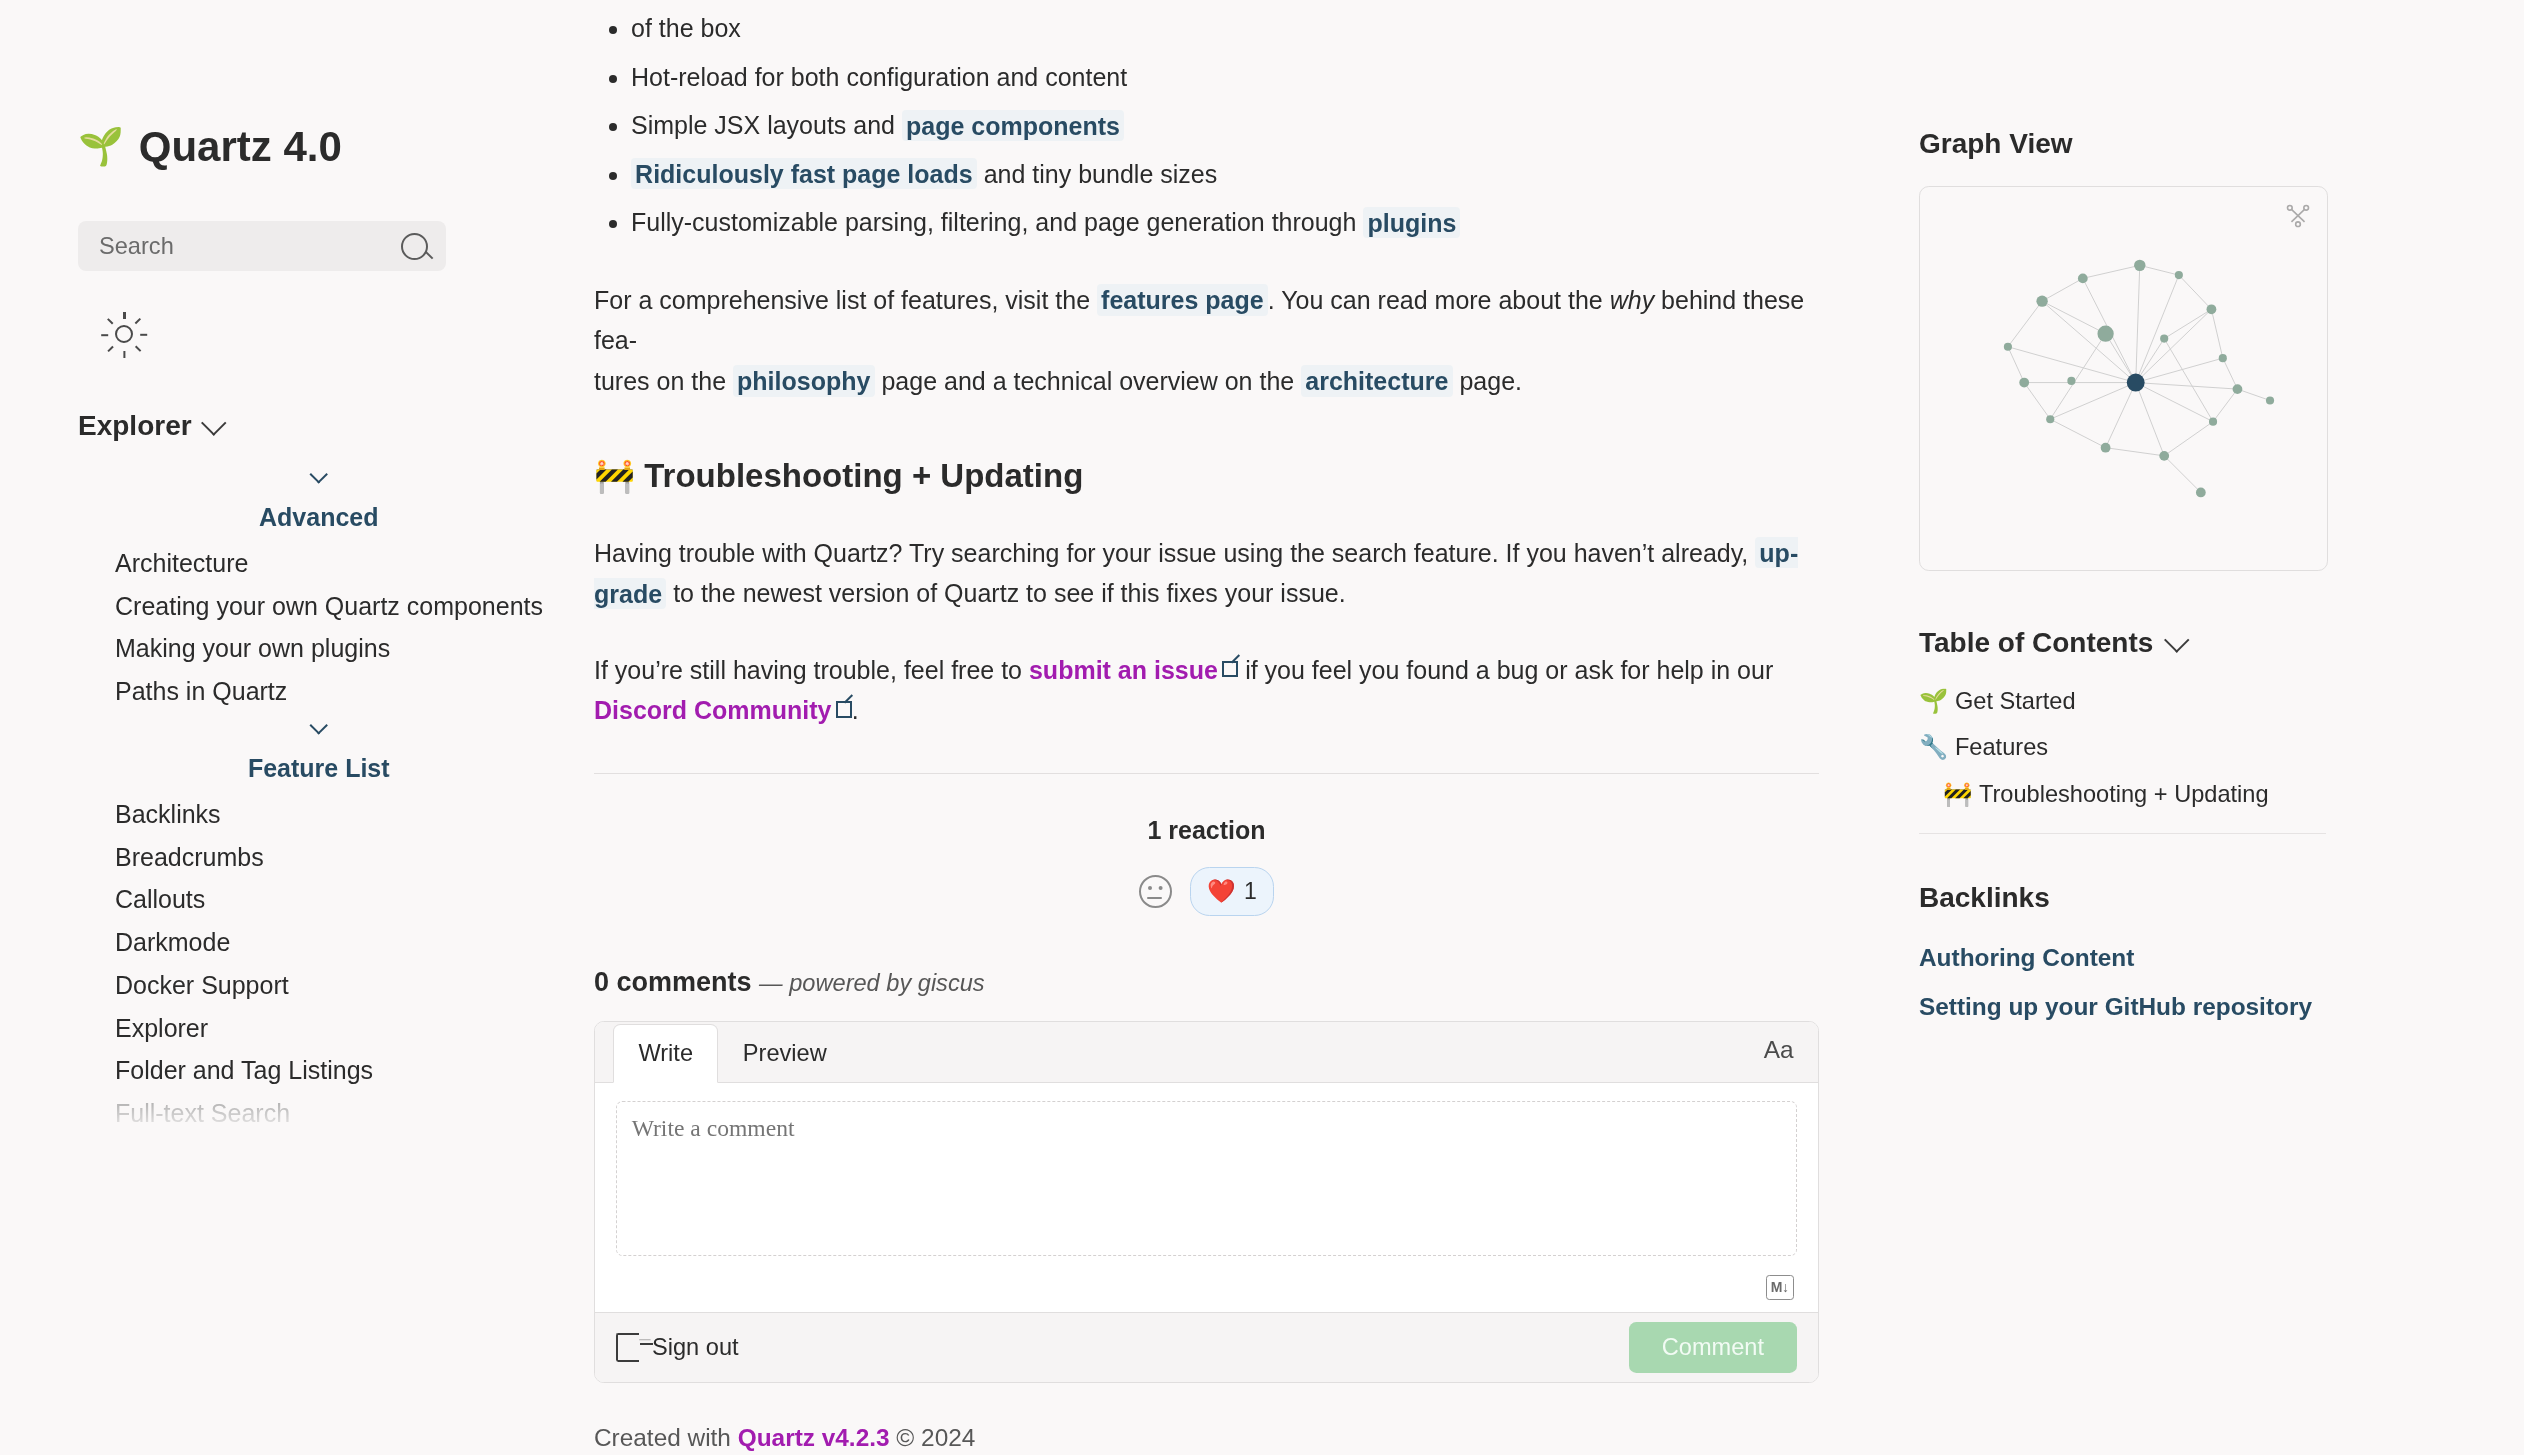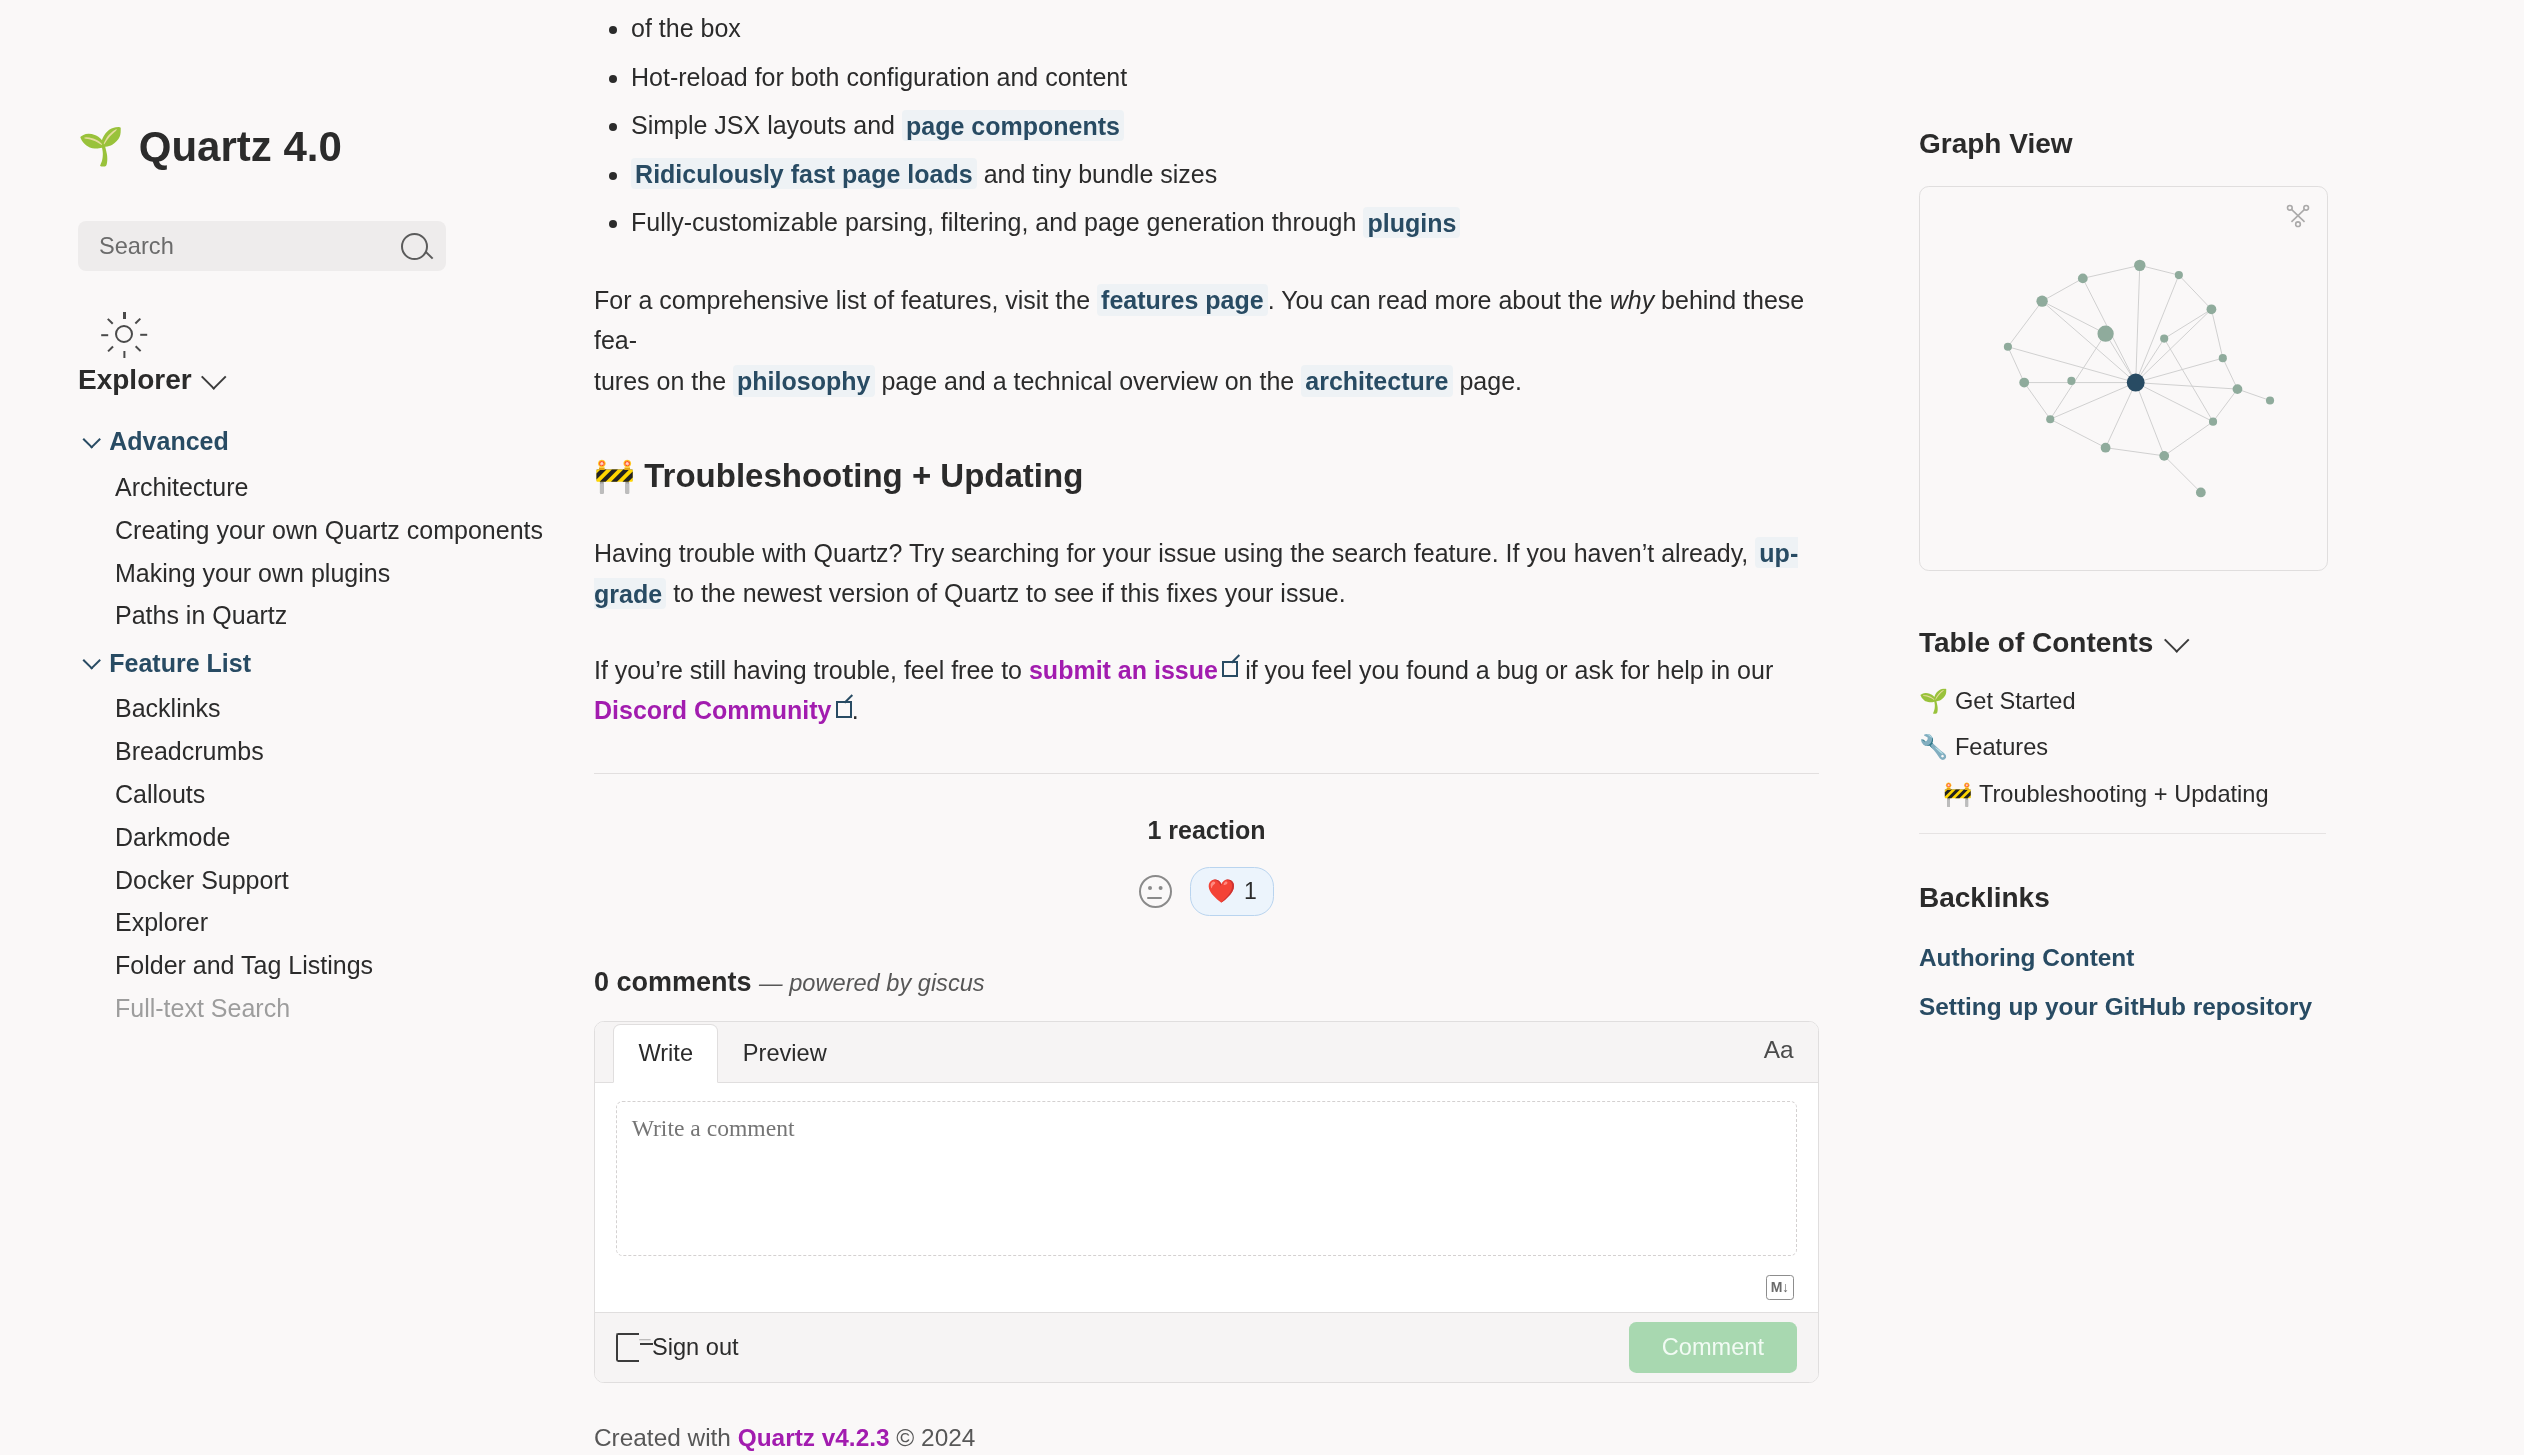--- a/index.html
+++ b/index.html
@@ -82,20 +82,21 @@
   }
   #darkmode-toggle .ray {
     position: absolute;
     left: 21px; top: 0px;
     width: 2.4px; height: 7.3px;
     background: #4a4a4a;
     transform-origin: 1.2px 23px;
   }
 
   #explorer {
+    margin-top: 46px;
   }
   #explorer-header {
     display: flex;
     align-items: center;
     gap: 13px;
     font-size: 28px;
     font-weight: bold;
     color: #2b2b2b;
     margin-bottom: 21px;
   }
@@ -107,20 +108,21 @@
     margin-bottom: 5.7px;
   }
   .folder {
     display: flex;
     align-items: center;
     gap: 11.4px;
     color: #284b63;
     font-weight: bold;
     font-size: 25px;
     margin: 11.4px 0 4.9px 6.5px;
+    flex-direction: column;
   }
   .folder .chev {
     width: 11.4px; height: 11.4px;
     border-right: 2.4px solid #284b63;
     border-bottom: 2.4px solid #284b63;
     transform: rotate(45deg);
     margin-bottom: 4.9px;
   }
   .file {
     font-size: 25px;

